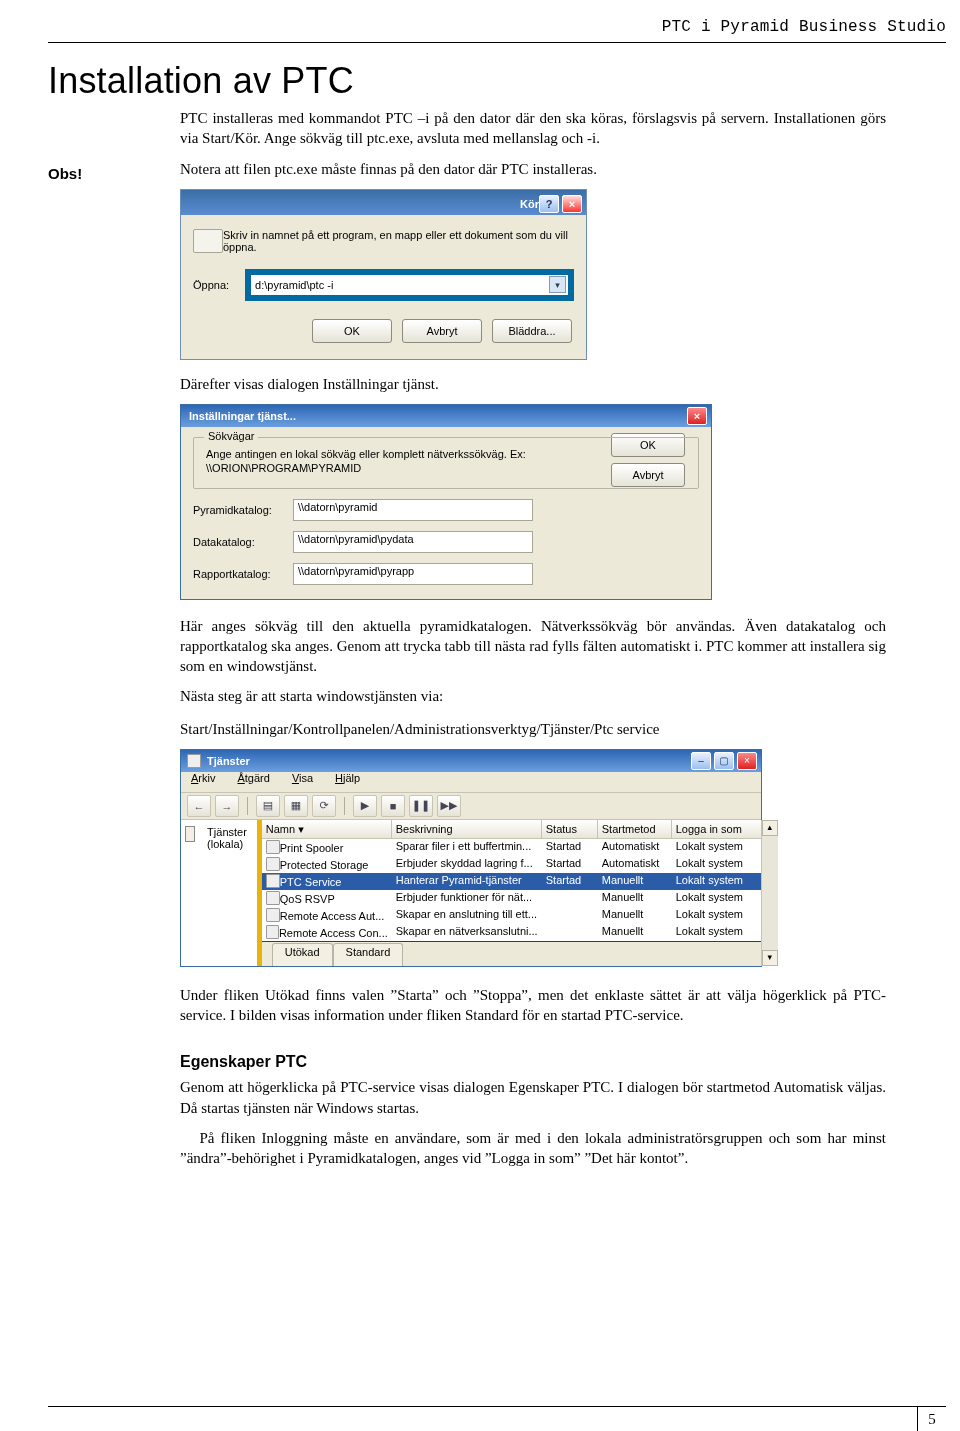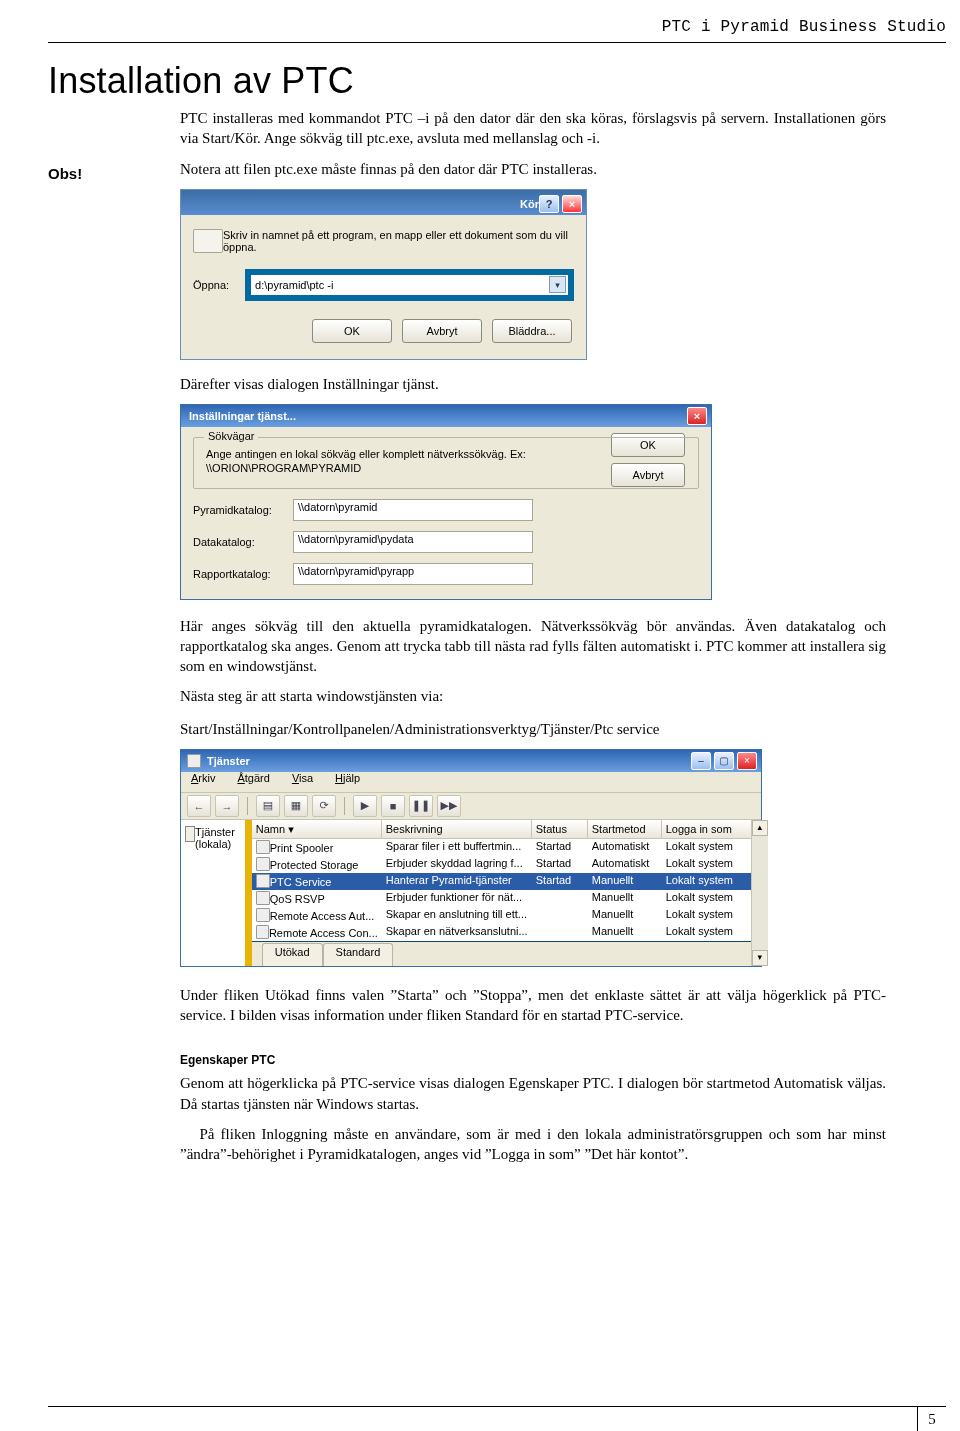--- a/index.html
+++ b/index.html
@@ -53,21 +53,21 @@
     position: absolute;
     left: -132px;
     font-family: "Segoe UI", Tahoma, Arial, sans-serif;
     font-weight: 600;
     font-size: 15px;
   }
 
   .subhead {
     font-family: "Segoe UI", Tahoma, Arial, sans-serif;
     font-weight: 600;
-    font-size: 12px;
+    font-size: 16px;
     margin: 28px 0 4px 0;
   }
   .para-indent { text-indent: 1.3em; }
 
   
   .run-dlg {
     width: 405px; border:1px solid #6e8fb5;
     font-family: Tahoma, Arial, sans-serif; font-size: 11px;
     background:#ece9d8;
     margin: 8px 0 14px 0;
@@ -173,22 +173,22 @@
     height:26px;border-bottom:1px solid #c7c4b4;display:flex;align-items:center;
     gap:4px;padding-left:6px;
   }
   .tbtn {
     width:22px;height:20px;border:1px solid #c7c4b4;background:linear-gradient(#fff,#e6e3d6);
     border-radius:2px;display:flex;align-items:center;justify-content:center;font-size:11px;color:#445;
   }
   .tsep { width:1px;height:18px;background:#b0ad9c;margin:0 4px; }
   .svc-split { display:flex; background:#fff; }
   .svc-left {
-    width:116px;border-right:7px solid #eab308;background:#fff;
-    display:flex;align-items:flex-start;padding:6px 4px;gap:0;
+    width:116px;border-right:5px solid #eab308;background:#fff;
+    display:flex;align-items:flex-start;padding:6px 4px;gap:12px;
   }
   .svc-left-icon {
     width:14px;height:14px;border:1px solid #888;background:#f3f0e3;
   }
   .svc-right { flex:1; position:relative; }
   .svc-head {
     display:grid;
     grid-template-columns: 130px 150px 56px 74px 90px 16px;
     background:linear-gradient(#fff,#e9e6d8);
     border-bottom:1px solid #c7c4b4;

